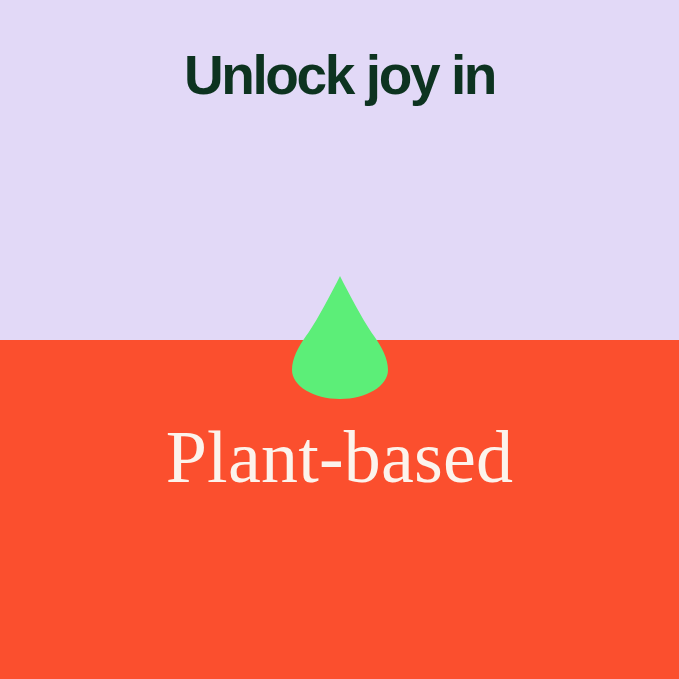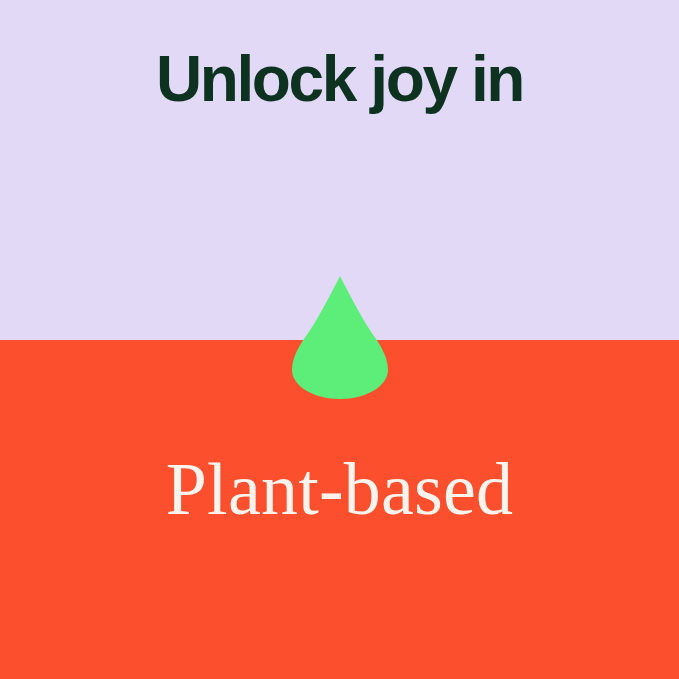--- a/index.html
+++ b/index.html
@@ -39,35 +39,35 @@
   
   .headline {
     position: absolute;
     left: 0;
     top: 48px;
     width: 100%;
     text-align: center;
     color: #0d3320;
     font-family: "Liberation Sans", sans-serif;
     font-weight: 700;
-    font-size: 64px;
+    font-size: 55px;
     line-height: 0.99;
     letter-spacing: -2.4px;
     white-space: nowrap;
     -webkit-font-smoothing: antialiased;
   }
   .headline .line {
     display: block;
   }
 
   
   .subhead {
     position: absolute;
     left: 0;
-    top: 448px;
+    top: 416px;
     width: 100%;
     text-align: center;
     color: #fcf3ec;
     font-family: "Liberation Serif", "DejaVu Serif", serif;
     font-weight: 400;
     font-size: 74px;
     line-height: 1.13;
     letter-spacing: 0.2px;
     white-space: nowrap;
   }

